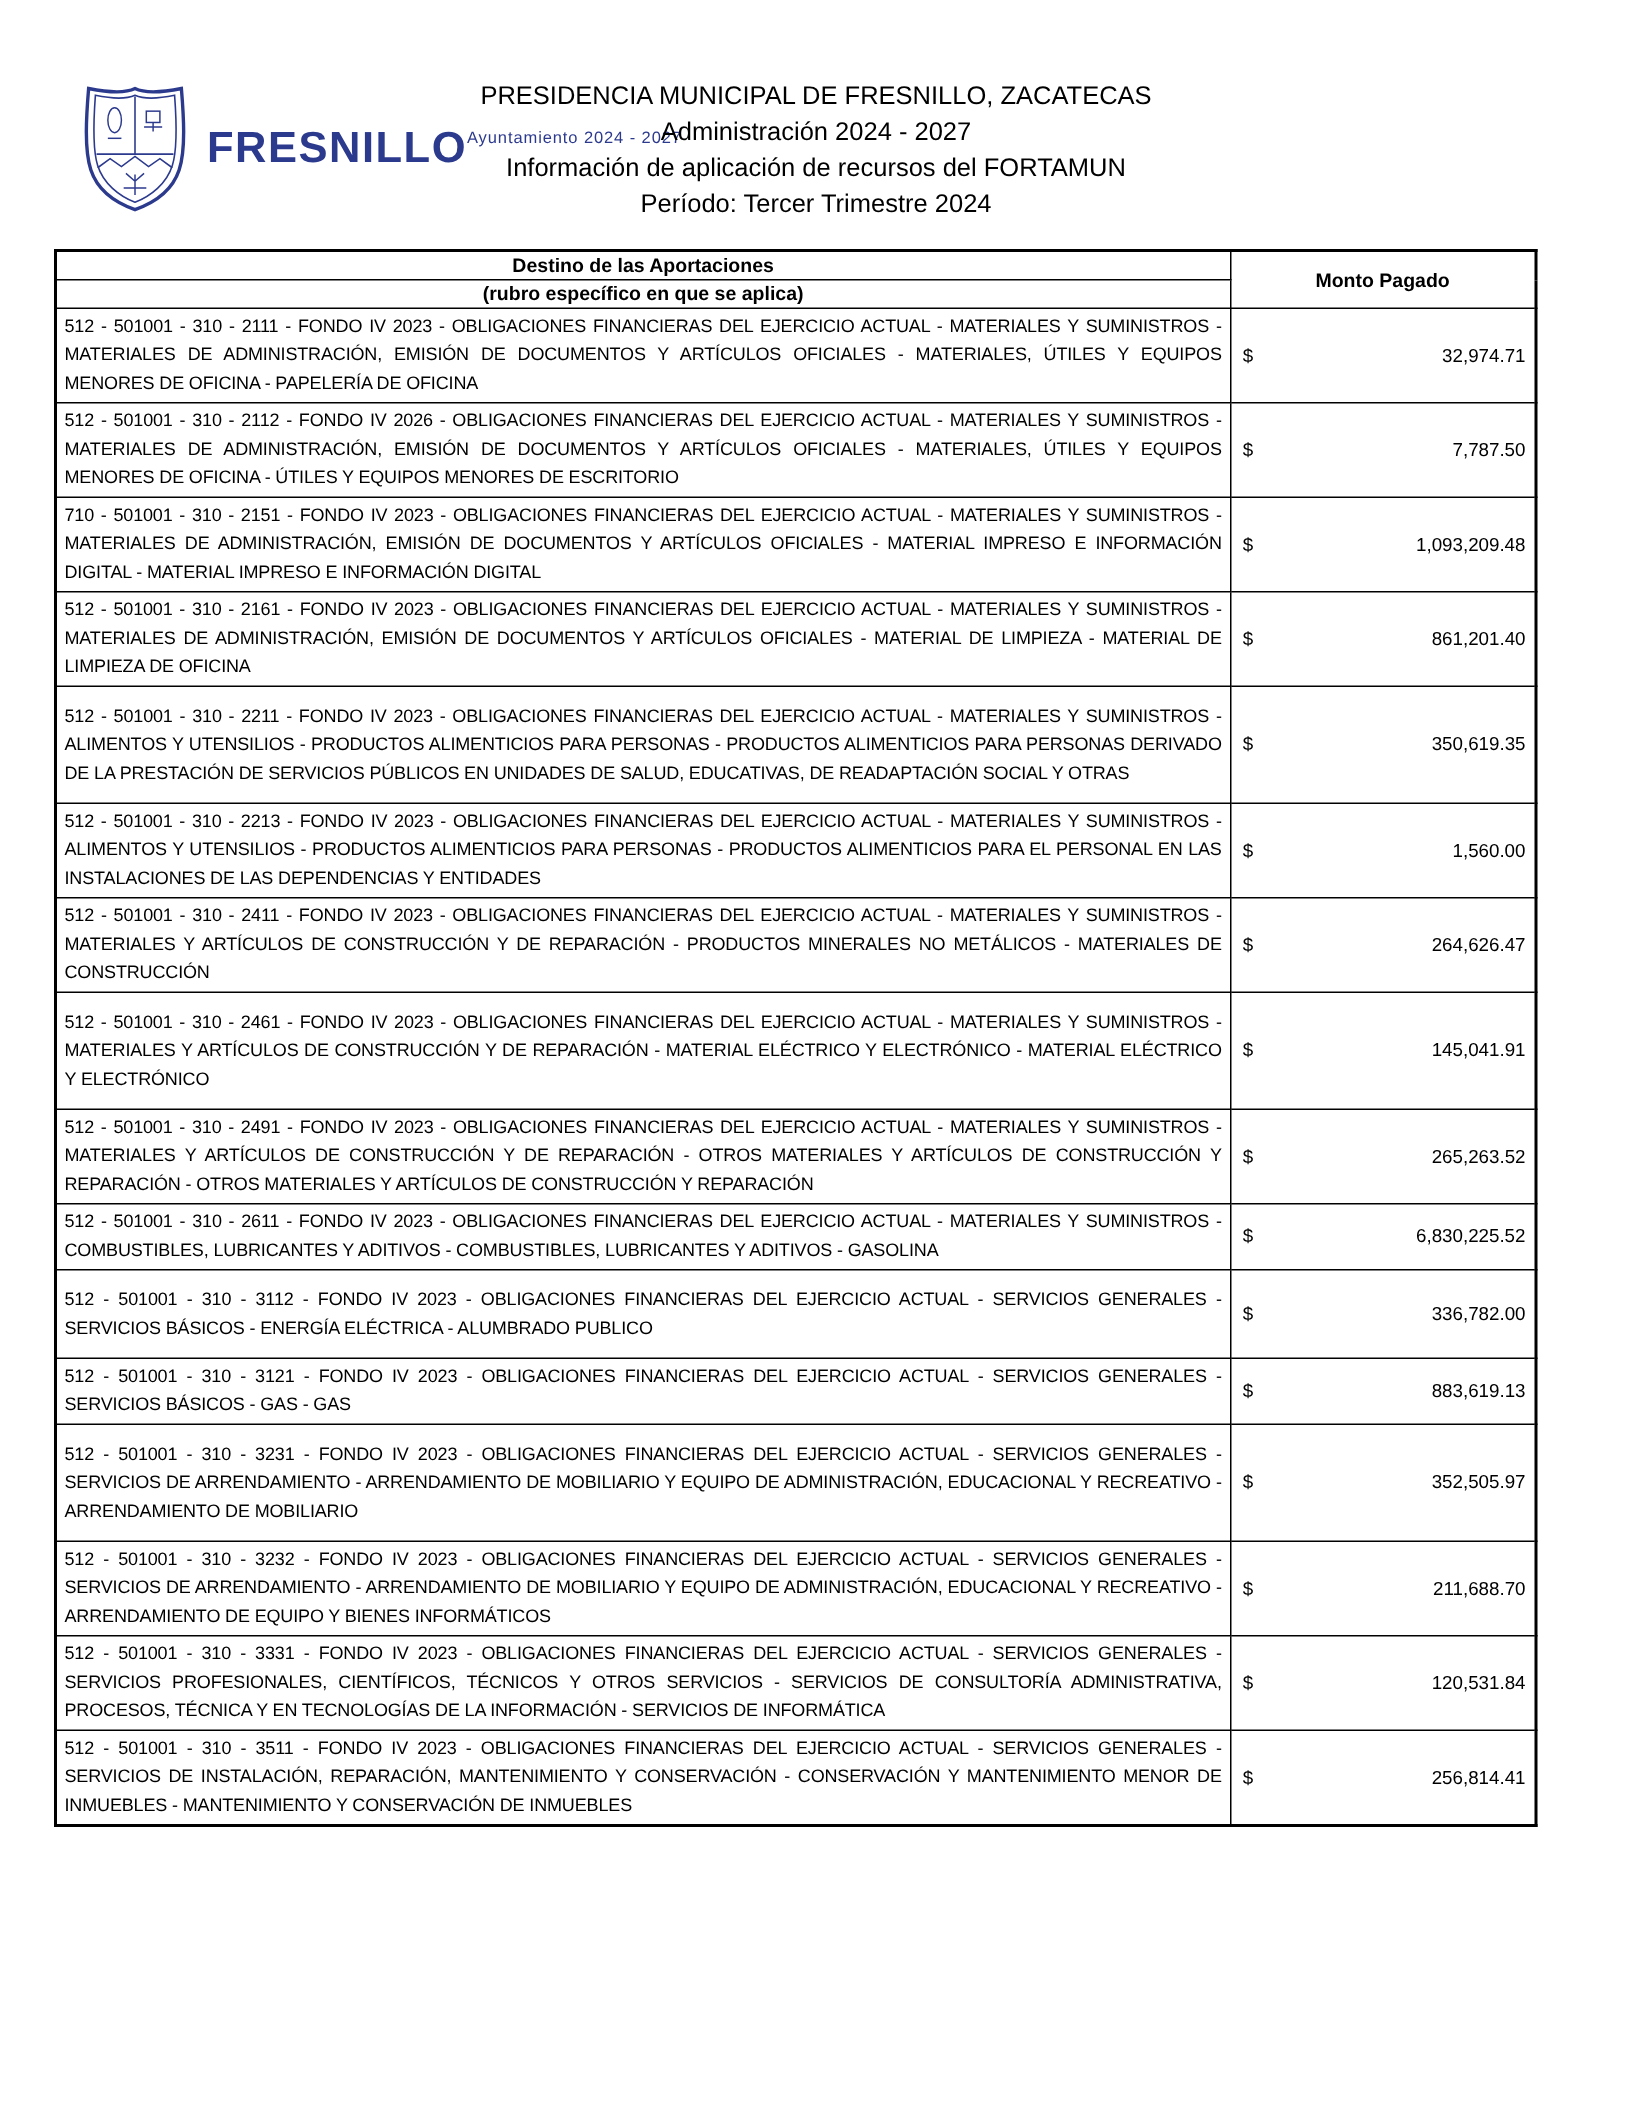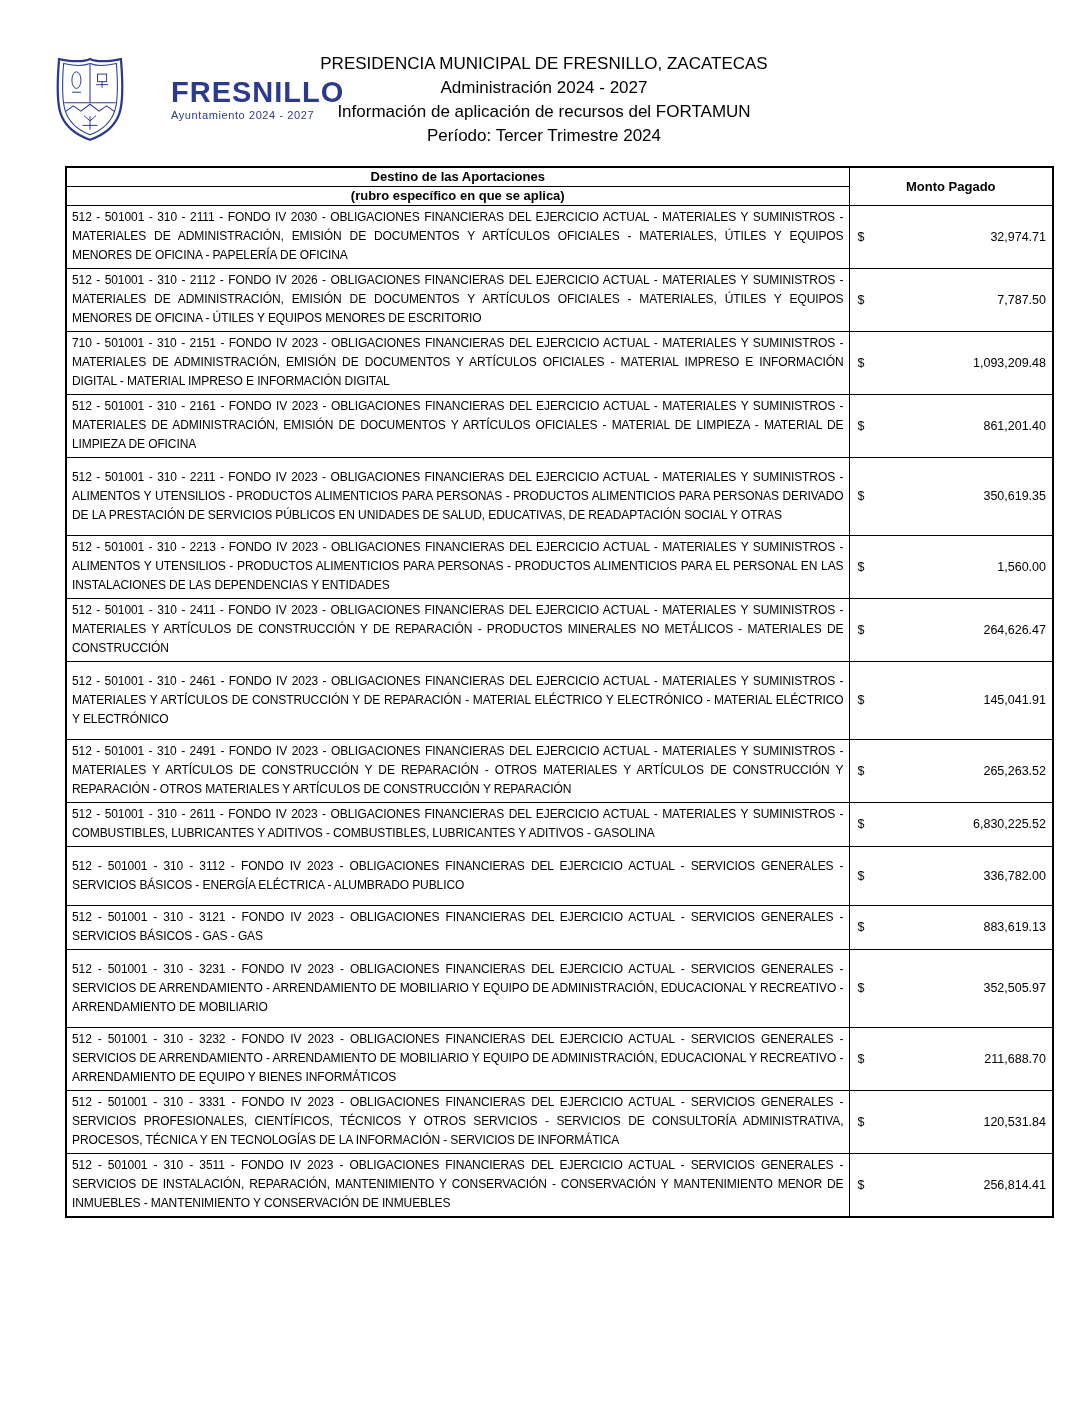--- a/index.html
+++ b/index.html
@@ -13,39 +13,39 @@
   }
 
   
   .letterhead { position: absolute; top: 0; left: 0; width: 100%; height: 162px; }
 
   .logo {
     position: absolute; left: 52px; top: 56px;
     display: flex; align-items: center; gap: 10px;
   }
   .crest { width: 76px; height: 86px; flex: 0 0 auto; }
-  .wordmark-block { display: flex; flex-direction: column; margin-left: 33px; }
+  .wordmark-block { display: flex; flex-direction: row; }
   .wordmark {
     font-size: 29px; font-weight: bold; letter-spacing: 1px;
     color: #2c3a8e; line-height: 30px;
   }
   .wordmark-sub {
     font-size: 11px; color: #2c3a8e; letter-spacing: 0.6px; margin-top: 2px;
   }
 
   .title-block {
     position: absolute; left: 0; right: 0; top: 52px;
     text-align: center;
   }
   .title-line {
     font-weight: normal; font-size: 17px; line-height: 24px; color: #000;
   }
 
   
-  .table-wrap { position: absolute; top: 166px; left: 65px; width: 850px; }
+  .table-wrap { position: absolute; top: 166px; left: 36px; width: 850px; }
   table {
     width: 100%;
     border-collapse: collapse;
     border: 2px solid #000;
     table-layout: fixed;
   }
   th, td { border: 1px solid #000; vertical-align: middle; }
 
   thead th {
     font-size: 13px; font-weight: bold; text-align: center;
@@ -117,21 +117,21 @@
       <tr>
         <th>Destino de las Aportaciones</th>
         <th rowspan="2">Monto Pagado</th>
       </tr>
       <tr>
         <th>(rubro específico en que se aplica)</th>
       </tr>
     </thead>
     <tbody>
   <tr>
-    <td class="dest">512 - 501001 - 310 - 2111 - FONDO IV 2030 - OBLIGACIONES FINANCIERAS DEL EJERCICIO ACTUAL - MATERIALES Y SUMINISTROS - MATERIALES DE ADMINISTRACIÓN, EMISIÓN DE DOCUMENTOS Y ARTÍCULOS OFICIALES - MATERIALES, ÚTILES Y EQUIPOS MENORES DE OFICINA - PAPELERÍA DE OFICINA</td>
+    <td class="dest">512 - 501001 - 310 - 2111 - FONDO IV 2023 - OBLIGACIONES FINANCIERAS DEL EJERCICIO ACTUAL - MATERIALES Y SUMINISTROS - MATERIALES DE ADMINISTRACIÓN, EMISIÓN DE DOCUMENTOS Y ARTÍCULOS OFICIALES - MATERIALES, ÚTILES Y EQUIPOS MENORES DE OFICINA - PAPELERÍA DE OFICINA</td>
     <td class="monto">
       <div class="monto-wrap">
         <span>$</span>
         <span>32,974.71</span>
       </div>
     </td>
   </tr>
 
   <tr>
     <td class="dest">512 - 501001 - 310 - 2112 - FONDO IV 2026 - OBLIGACIONES FINANCIERAS DEL EJERCICIO ACTUAL - MATERIALES Y SUMINISTROS - MATERIALES DE ADMINISTRACIÓN, EMISIÓN DE DOCUMENTOS Y ARTÍCULOS OFICIALES - MATERIALES, ÚTILES Y EQUIPOS MENORES DE OFICINA - ÚTILES Y EQUIPOS MENORES DE ESCRITORIO</td>

